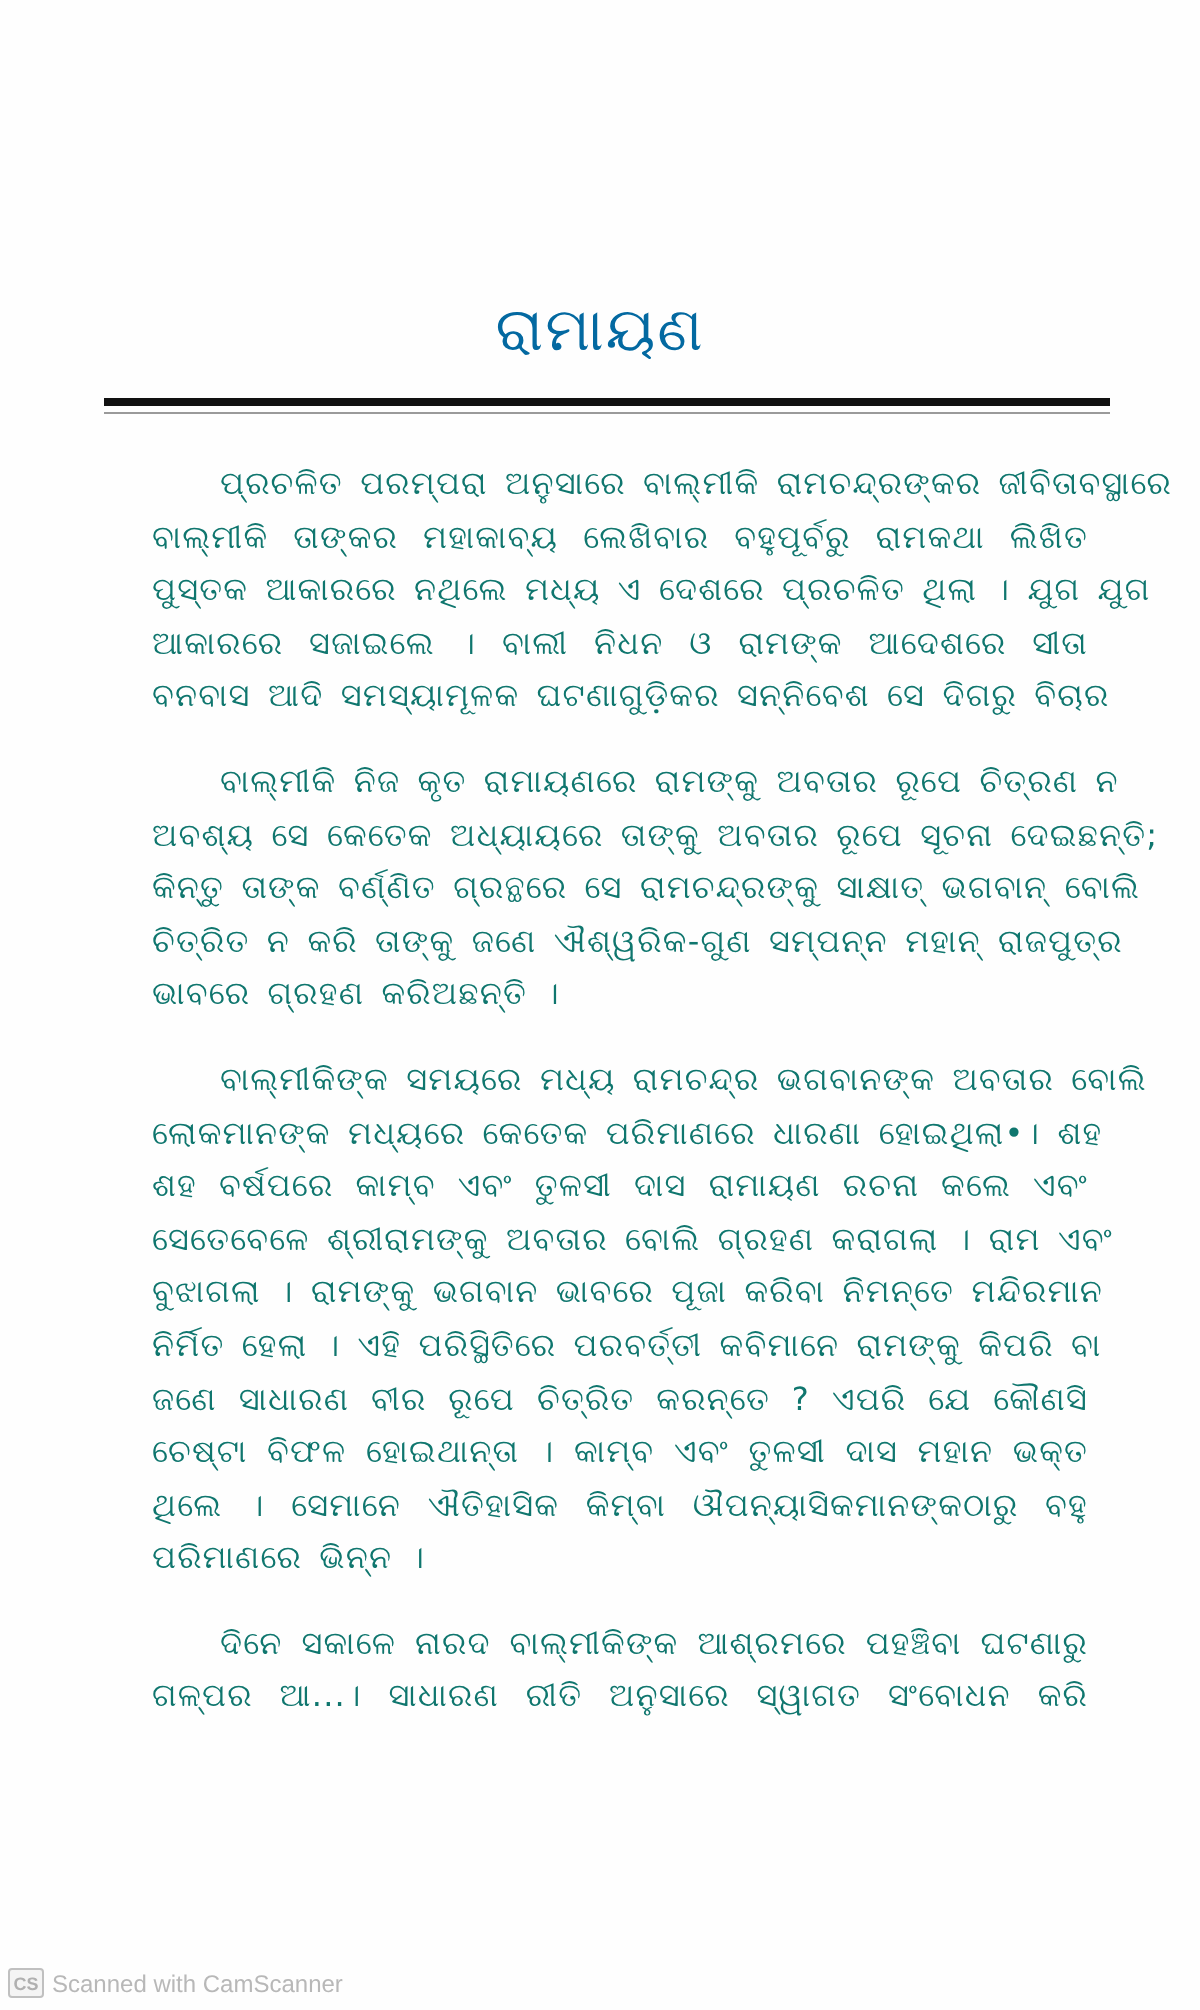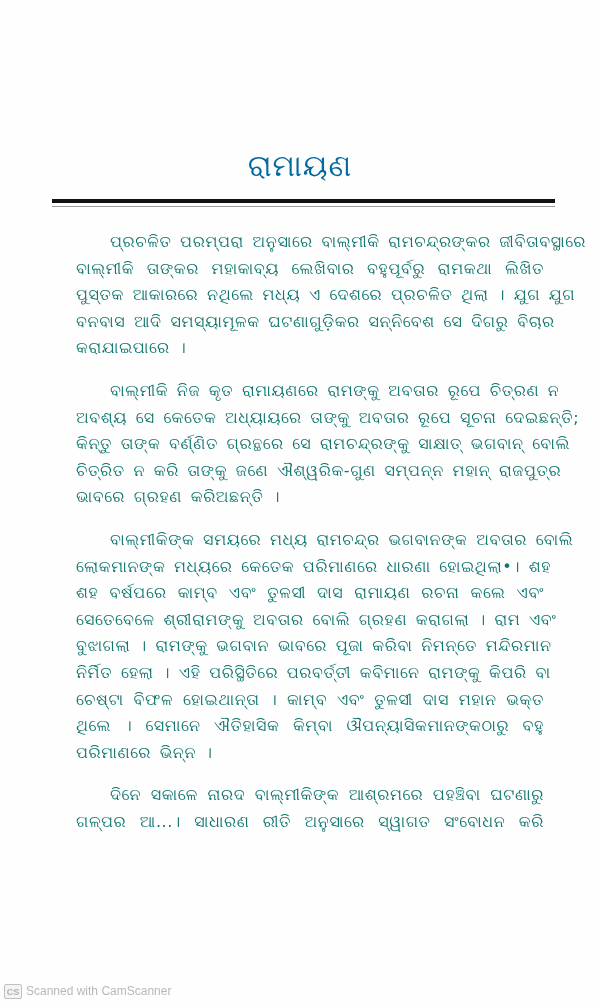--- a/index.html
+++ b/index.html
@@ -75,21 +75,21 @@
     padding-left: 34px;
   }
   .line.last {
     text-align-last: left;
   }
   .footer {
     position: absolute;
     left: 4px;
     bottom: 6px;
     display: flex;
-    align-items: flex-start;
+    align-items: center;
     gap: 4px;
     color: #b8b8b8;
     font-size: 12px;
     font-family: "Liberation Sans", sans-serif;
   }
   .cs-icon {
     display: inline-flex;
     align-items: center;
     justify-content: center;
     width: 16px;
@@ -111,39 +111,40 @@
 
   <div class="rule-thick"></div>
   <div class="rule-thin"></div>
 
   <div class="body-text">
 
     <p class="para">
       <span class="line indent">ପ୍ରଚଳିତ ପରମ୍ପରା ଅନୁସାରେ ବାଲ୍ମୀକି ରାମଚନ୍ଦ୍ରଙ୍କର ଜୀବିତାବସ୍ଥାରେ</span>
       <span class="line">ବାଲ୍ମୀକି ତାଙ୍କର ମହାକାବ୍ୟ ଲେଖିବାର ବହୁପୂର୍ବରୁ ରାମକଥା ଲିଖିତ</span>
       <span class="line">ପୁସ୍ତକ ଆକାରରେ ନଥିଲେ ମଧ୍ୟ ଏ ଦେଶରେ ପ୍ରଚଳିତ ଥିଲା । ଯୁଗ ଯୁଗ</span>
+      <span class="line">ଆକାରରେ ସଜାଇଲେ । ବାଲୀ ନିଧନ ଓ ରାମଙ୍କ ଆଦେଶରେ ସୀତା</span>
       <span class="line">ବନବାସ ଆଦି ସମସ୍ୟାମୂଳକ ଘଟଣାଗୁଡ଼ିକର ସନ୍ନିବେଶ ସେ ଦିଗରୁ ବିଚାର</span>
-      <span class="line last">କରାଯାଇପାରେ ।</span>
     </p>
 
     <p class="para">
       <span class="line indent">ବାଲ୍ମୀକି ନିଜ କୃତ ରାମାୟଣରେ ରାମଙ୍କୁ ଅବତାର ରୂପେ ଚିତ୍ରଣ ନ</span>
       <span class="line">ଅବଶ୍ୟ ସେ କେତେକ ଅଧ୍ୟାୟରେ ତାଙ୍କୁ ଅବତାର ରୂପେ ସୂଚନା ଦେଇଛନ୍ତି;</span>
       <span class="line">କିନ୍ତୁ ତାଙ୍କ ବର୍ଣ୍ଣିତ ଗ୍ରନ୍ଥରେ ସେ ରାମଚନ୍ଦ୍ରଙ୍କୁ ସାକ୍ଷାତ୍ ଭଗବାନ୍ ବୋଲି</span>
       <span class="line">ଚିତ୍ରିତ ନ କରି ତାଙ୍କୁ ଜଣେ ଐଶ୍ୱରିକ-ଗୁଣ ସମ୍ପନ୍ନ ମହାନ୍ ରାଜପୁତ୍ର</span>
       <span class="line last">ଭାବରେ ଗ୍ରହଣ କରିଅଛନ୍ତି ।</span>
     </p>
 
     <p class="para">
       <span class="line indent">ବାଲ୍ମୀକିଙ୍କ ସମୟରେ ମଧ୍ୟ ରାମଚନ୍ଦ୍ର ଭଗବାନଙ୍କ ଅବତାର ବୋଲି</span>
       <span class="line">ଲୋକମାନଙ୍କ ମଧ୍ୟରେ କେତେକ ପରିମାଣରେ ଧାରଣା ହୋଇଥିଲା•। ଶହ</span>
       <span class="line">ଶହ ବର୍ଷପରେ କାମ୍ବ ଏବଂ ତୁଳସୀ ଦାସ ରାମାୟଣ ରଚନା କଲେ ଏବଂ</span>
       <span class="line">ସେତେବେଳେ ଶ୍ରୀରାମଙ୍କୁ ଅବତାର ବୋଲି ଗ୍ରହଣ କରାଗଲା । ରାମ ଏବଂ</span>
       <span class="line">ବୁଝାଗଲା । ରାମଙ୍କୁ ଭଗବାନ ଭାବରେ ପୂଜା କରିବା ନିମନ୍ତେ ମନ୍ଦିରମାନ</span>
       <span class="line">ନିର୍ମିତ ହେଲା । ଏହି ପରିସ୍ଥିତିରେ ପରବର୍ତ୍ତୀ କବିମାନେ ରାମଙ୍କୁ କିପରି ବା</span>
+      <span class="line">ଜଣେ ସାଧାରଣ ବୀର ରୂପେ ଚିତ୍ରିତ କରନ୍ତେ ? ଏପରି ଯେ କୌଣସି</span>
       <span class="line">ଚେଷ୍ଟା ବିଫଳ ହୋଇଥାନ୍ତା । କାମ୍ବ ଏବଂ ତୁଳସୀ ଦାସ ମହାନ ଭକ୍ତ</span>
       <span class="line">ଥିଲେ । ସେମାନେ ଐତିହାସିକ କିମ୍ବା ଔପନ୍ୟାସିକମାନଙ୍କଠାରୁ ବହୁ</span>
       <span class="line last">ପରିମାଣରେ ଭିନ୍ନ ।</span>
     </p>
 
     <p class="para">
       <span class="line indent">ଦିନେ ସକାଳେ ନାରଦ ବାଲ୍ମୀକିଙ୍କ ଆଶ୍ରମରେ ପହଞ୍ଚିବା ଘଟଣାରୁ</span>
       <span class="line">ଗଳ୍ପର ଆ...। ସାଧାରଣ ରୀତି ଅନୁସାରେ ସ୍ୱାଗତ ସଂବୋଧନ କରି</span>
     </p>
   </div>

